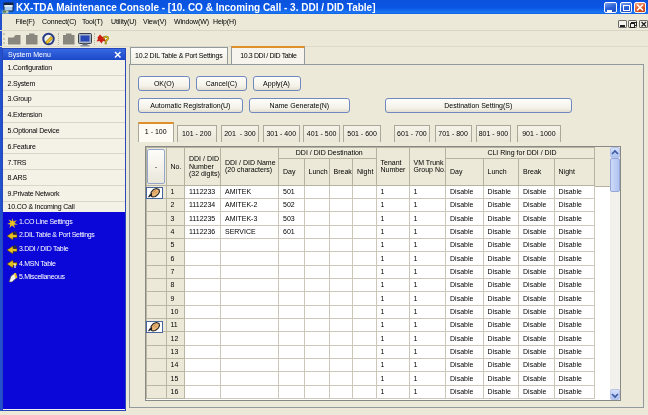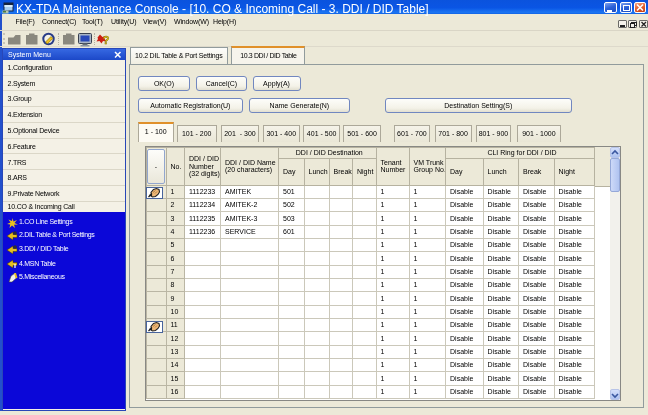--- a/index.html
+++ b/index.html
@@ -2,21 +2,21 @@
 <html><head>
 <meta charset="utf-8">
 <style>
 html,body{margin:0;padding:0;}
 body{width:648px;height:415px;position:relative;overflow:hidden;background:#ece9d8;
  font-family:"Liberation Sans",sans-serif;font-size:7px;-webkit-font-smoothing:antialiased;}
 .abs{position:absolute;}
 
 #titlebar{left:0;top:0;width:648px;height:14px;
  background:linear-gradient(180deg,#0b53dd 0%,#0a55e4 55%,#1b75f3 88%,#1263e4 100%);}
-#titletxt{left:16px;top:2px;color:#fff;font-size:12px;font-weight:normal;white-space:nowrap;}
+#titletxt{left:16px;top:2px;color:#fff;font-size:10px;font-weight:bold;white-space:nowrap;}
 .tbtn{top:1.5px;width:12.5px;height:11.5px;border-radius:2px;border:1px solid #fff;box-sizing:border-box;
  background:linear-gradient(160deg,#7fa2ee 0%,#2a60d8 50%,#1c4cc0 100%);}
 .tbtn span{position:absolute;color:#fff;}
 #closebtn{background:linear-gradient(160deg,#f2a385 0%,#e1602f 50%,#c23a10 100%);}
 
 .mitem{top:18px;font-size:7px;color:#000;white-space:nowrap;letter-spacing:-0.15px;}
 .mdibtn{top:19.5px;width:9.5px;height:8.5px;box-sizing:border-box;border:1px solid #6a6a66;background:#f4f2ea;
  color:#222;border-radius:1px;}
 
 .tsep{width:1px;height:12px;border-left:1px dotted #b5b2a2;}

